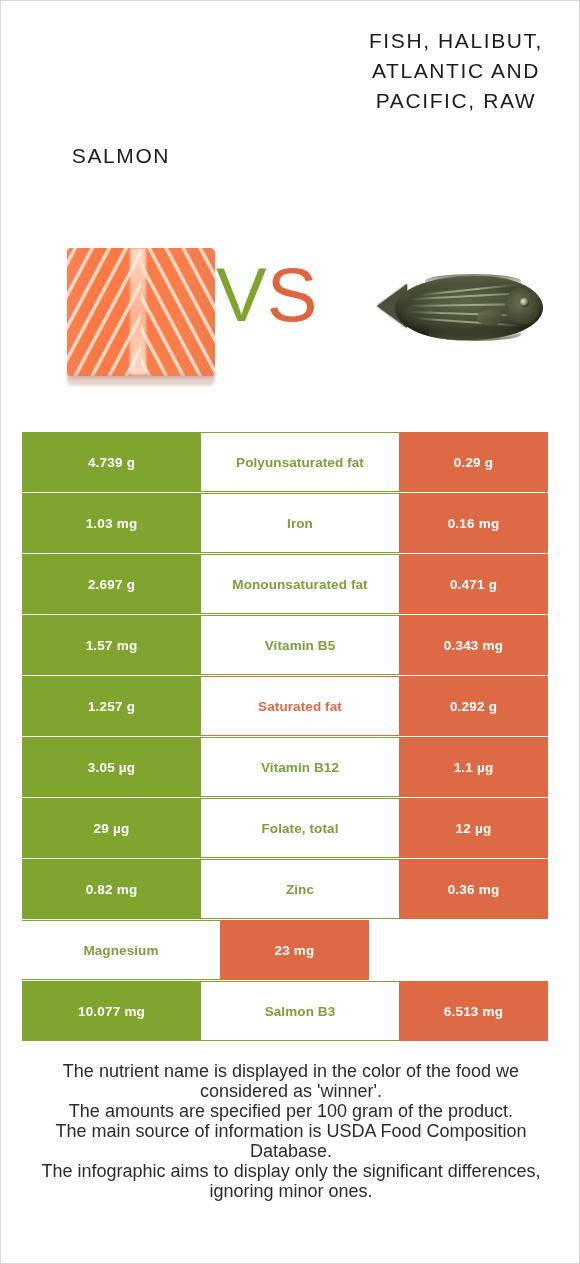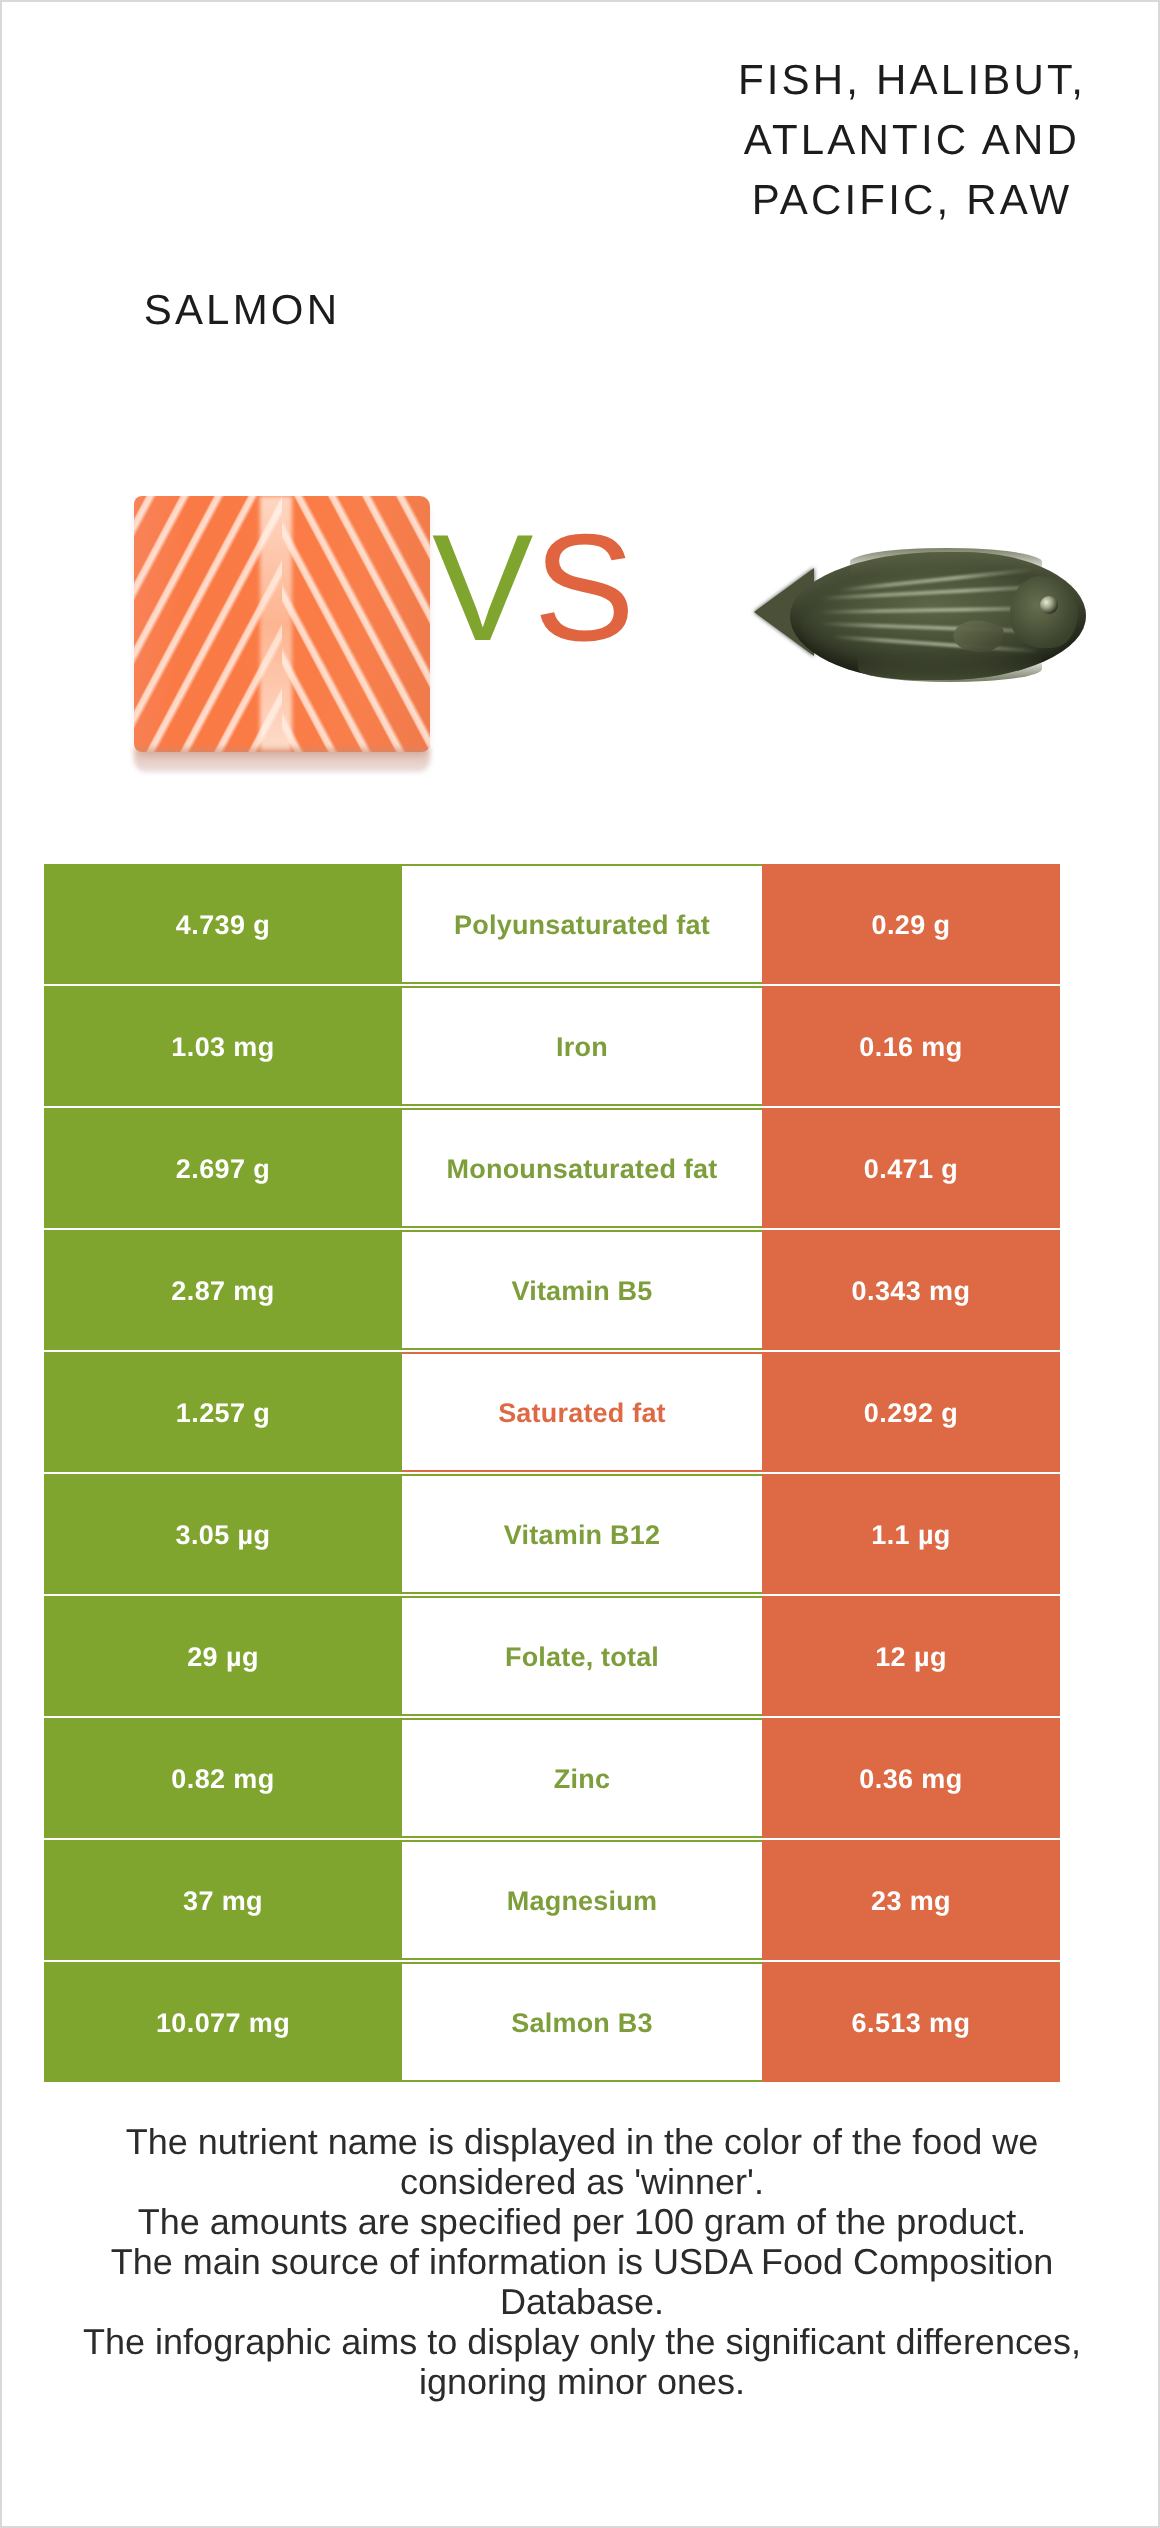--- a/index.html
+++ b/index.html
@@ -258,21 +258,21 @@
     background: #7fa52f;
     color: #ffffff;
     display: flex;
     align-items: center;
     justify-content: center;
     font-size: 13.5px;
     font-weight: 600;
     letter-spacing: 0.2px;
   }
   .cell-mid {
-    width: 180px;
+    width: 198px;
     background: #ffffff;
     display: flex;
     align-items: center;
     justify-content: center;
     font-size: 13.5px;
     font-weight: 600;
     letter-spacing: 0.1px;
     border-top: 1px solid #7fa52f;
     border-bottom: 1px solid #7fa52f;
     box-sizing: border-box;
@@ -364,21 +364,21 @@
         <div class="cell-left">1.03 mg</div>
         <div class="cell-mid win-green">Iron</div>
         <div class="cell-right">0.16 mg</div>
       </div>
       <div class="row">
         <div class="cell-left">2.697 g</div>
         <div class="cell-mid win-green">Monounsaturated fat</div>
         <div class="cell-right">0.471 g</div>
       </div>
       <div class="row">
-        <div class="cell-left">2.87 mg</div>
+        <div class="cell-left">1.57 mg</div>
         <div class="cell-mid win-green">Vitamin B5</div>
         <div class="cell-right">0.343 mg</div>
       </div>
       <div class="row">
         <div class="cell-left">1.257 g</div>
         <div class="cell-mid win-orange">Saturated fat</div>
         <div class="cell-right">0.292 g</div>
       </div>
       <div class="row">
         <div class="cell-left">3.05 µg</div>
@@ -389,21 +389,20 @@
         <div class="cell-left">29 µg</div>
         <div class="cell-mid win-green">Folate, total</div>
         <div class="cell-right">12 µg</div>
       </div>
       <div class="row">
         <div class="cell-left">0.82 mg</div>
         <div class="cell-mid win-green">Zinc</div>
         <div class="cell-right">0.36 mg</div>
       </div>
       <div class="row">
-        <div class="cell-left">37 mg</div>
         <div class="cell-mid win-green">Magnesium</div>
         <div class="cell-right">23 mg</div>
       </div>
       <div class="row">
         <div class="cell-left">10.077 mg</div>
         <div class="cell-mid win-green">Salmon B3</div>
         <div class="cell-right">6.513 mg</div>
       </div>
     </div>
 

